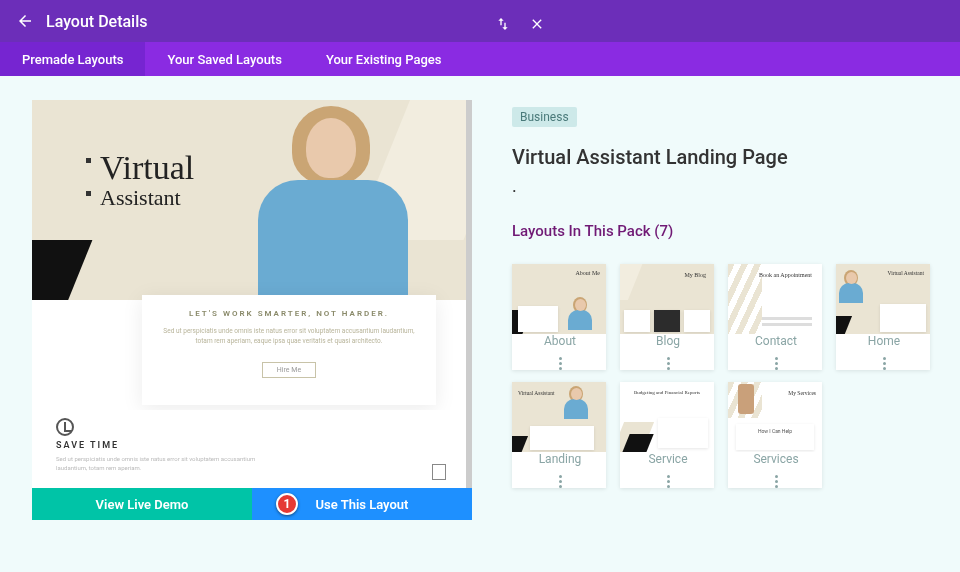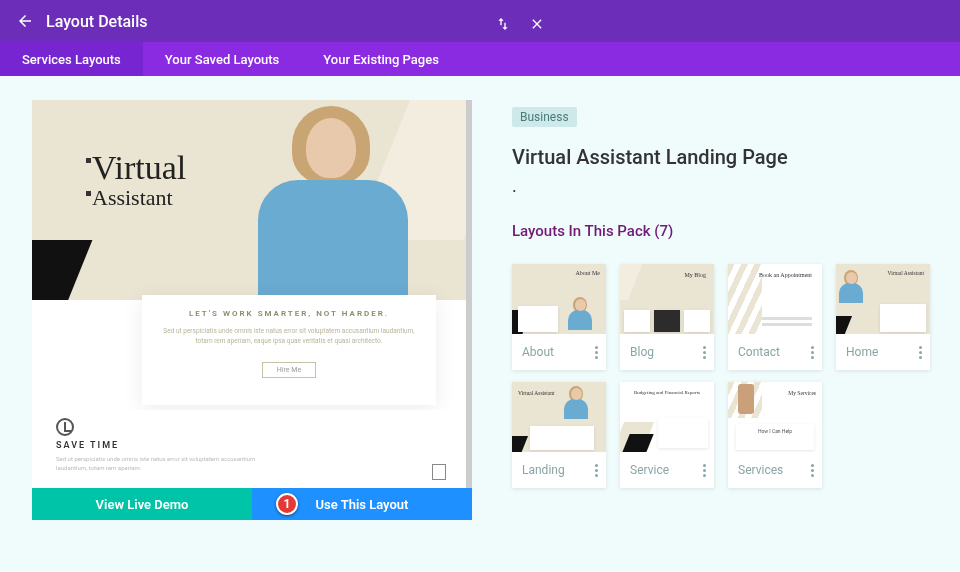--- a/index.html
+++ b/index.html
@@ -15,21 +15,21 @@
   .tab { padding: 0 22px; display: flex; align-items: center; cursor: pointer; font-weight: 500; }
   .tab.active { background: #7625d1; }
   
   .content { display: flex; padding: 24px 28px 0 32px; gap: 40px; height: calc(572px - 76px); }
   
   .left { width: 440px; flex-shrink: 0; }
   .preview-box { width: 440px; height: 388px; background: #fff; position: relative; overflow: hidden; border-right: 6px solid #ccc;}
   .mock-hero { height: 200px; background: #eae4d3; position: relative; overflow:hidden;}
   .mock-hero .diag1 { position:absolute; width:90px; height:200px; background:#111; transform: skewX(-22deg); left:-70px; bottom:-140px;}
   .mock-hero .diag2 { position:absolute; width:110px; height:260px; background:#f2eddf; transform: skewX(-22deg); right:-50px; top:-120px;}
-  .mock-hero .ht { position: absolute; left: 60px; top: 50px; font-family: Georgia, serif; color:#222; }
+  .mock-hero .ht { position: absolute; left: 68px; top: 50px; font-family: Georgia, serif; color:#222; }
   .mock-hero .ht .l1{ font-size:34px; line-height:1.05;}
   .mock-hero .ht .l2{ font-size:22px; line-height:1.05;}
   .mock-hero .dots { position:absolute; left:54px; top:58px; display:flex; flex-direction:column; gap:28px;}
   .mock-hero .dots span{ width:5px; height:5px; background:#333;}
   .mock-person { position:absolute; right:48px; bottom:0; width:170px; height:198px;}
   .mock-person .hair{ position:absolute; width:78px; height:78px; background:#caa574; border-radius:50% 50% 40% 40%; top:4px; left:44px;}
   .mock-person .head2{ position:absolute; width:50px; height:60px; background:#e9c9ac; border-radius:50% 50% 45% 45%; top:16px; left:58px;}
   .mock-person .body{ position:absolute; width:150px; height:120px; background:#6aabd2; border-radius:40px 40px 0 0; bottom:0; left:10px;}
   .mock-card { position:absolute; top:195px; left:110px; right:30px; height:110px; background:#fff; box-shadow: 0 4px 20px rgba(0,0,0,0.08); padding:14px 20px; text-align:center;}
   .mock-card .tag{ font-size:8px; letter-spacing:2px; color:#8a8a6a; margin-bottom:8px; font-weight:600;}
@@ -49,21 +49,21 @@
   
   .right { flex: 1; padding-top: 6px; }
   .badge { display:inline-block; background: #cde9e9; color: #4a7a7a; font-size: 12px; padding: 3px 8px; border-radius: 2px; margin-bottom: 18px;}
   .page-title { font-size: 20px; color: #333; font-weight: 500; margin-bottom: 6px;}
   .dot { font-size: 18px; color:#333; margin-bottom: 26px;}
   .pack-title { font-size: 15px; color: #701a75; font-weight: 500; margin-bottom: 24px;}
   
   .grid { display: grid; grid-template-columns: repeat(4, 94px); gap: 12px 14px;}
   .card { width: 94px; background:#fff; box-shadow: 0 1px 4px rgba(0,0,0,0.1); cursor:pointer;}
   .card .thumb { height: 70px; background: #eae4d3; position:relative; overflow:hidden; font-size:6px;}
-  .card .foot { height: 36px; display:flex; align-items:center; justify-content:space-between; padding: 0 8px 0 10px;}
+  .card .foot { height: 36px; display:flex; align-items:center; justify-content:space-between; padding: 0 8px 0 10px; flex-direction: column;}
   .card .foot .lbl { font-size: 12px; color: #8aa5a5;}
   .card .foot .kebab { display:flex; flex-direction:column; gap:2px;}
   .card .foot .kebab span{ width:3px; height:3px; background:#8aa5a5; border-radius:50%;}
   
   .th-txt{ position:absolute; font-family:Georgia,serif; color:#333;}
   .th-box{ position:absolute; background:#fff; box-shadow:0 1px 3px rgba(0,0,0,0.1);}
   .th-diag{ position:absolute; transform:skewX(-22deg);}
   .th-person{position:absolute;}
   .th-person .h{width:14px;height:16px;background:#caa574;border-radius:50%;}
   .th-person .f{width:11px;height:12px;background:#e9c9ac;border-radius:50%;position:absolute;top:2px;left:2px;}
@@ -87,21 +87,21 @@
     </div>
     <div>
       <svg width="16" height="16" viewBox="0 0 24 24" fill="#fff">
           <path d="M19 6.4L17.6 5 12 10.6 6.4 5 5 6.4 10.6 12 5 17.6 6.4 19 12 13.4 17.6 19 19 17.6 13.4 12z"></path>
         </svg>
     </div>
   </div>
 </div>
 
 <div class="tabs">
-  <div class="tab active">Services Layouts</div>
+  <div class="tab active">Premade Layouts</div>
   <div class="tab">Your Saved Layouts</div>
   <div class="tab">Your Existing Pages</div>
 </div>
 
 <div class="content">
   <div class="left">
     <div class="preview-box">
       <div class="mock-hero">
         <div class="diag2"></div>
         <div class="diag1"></div>

